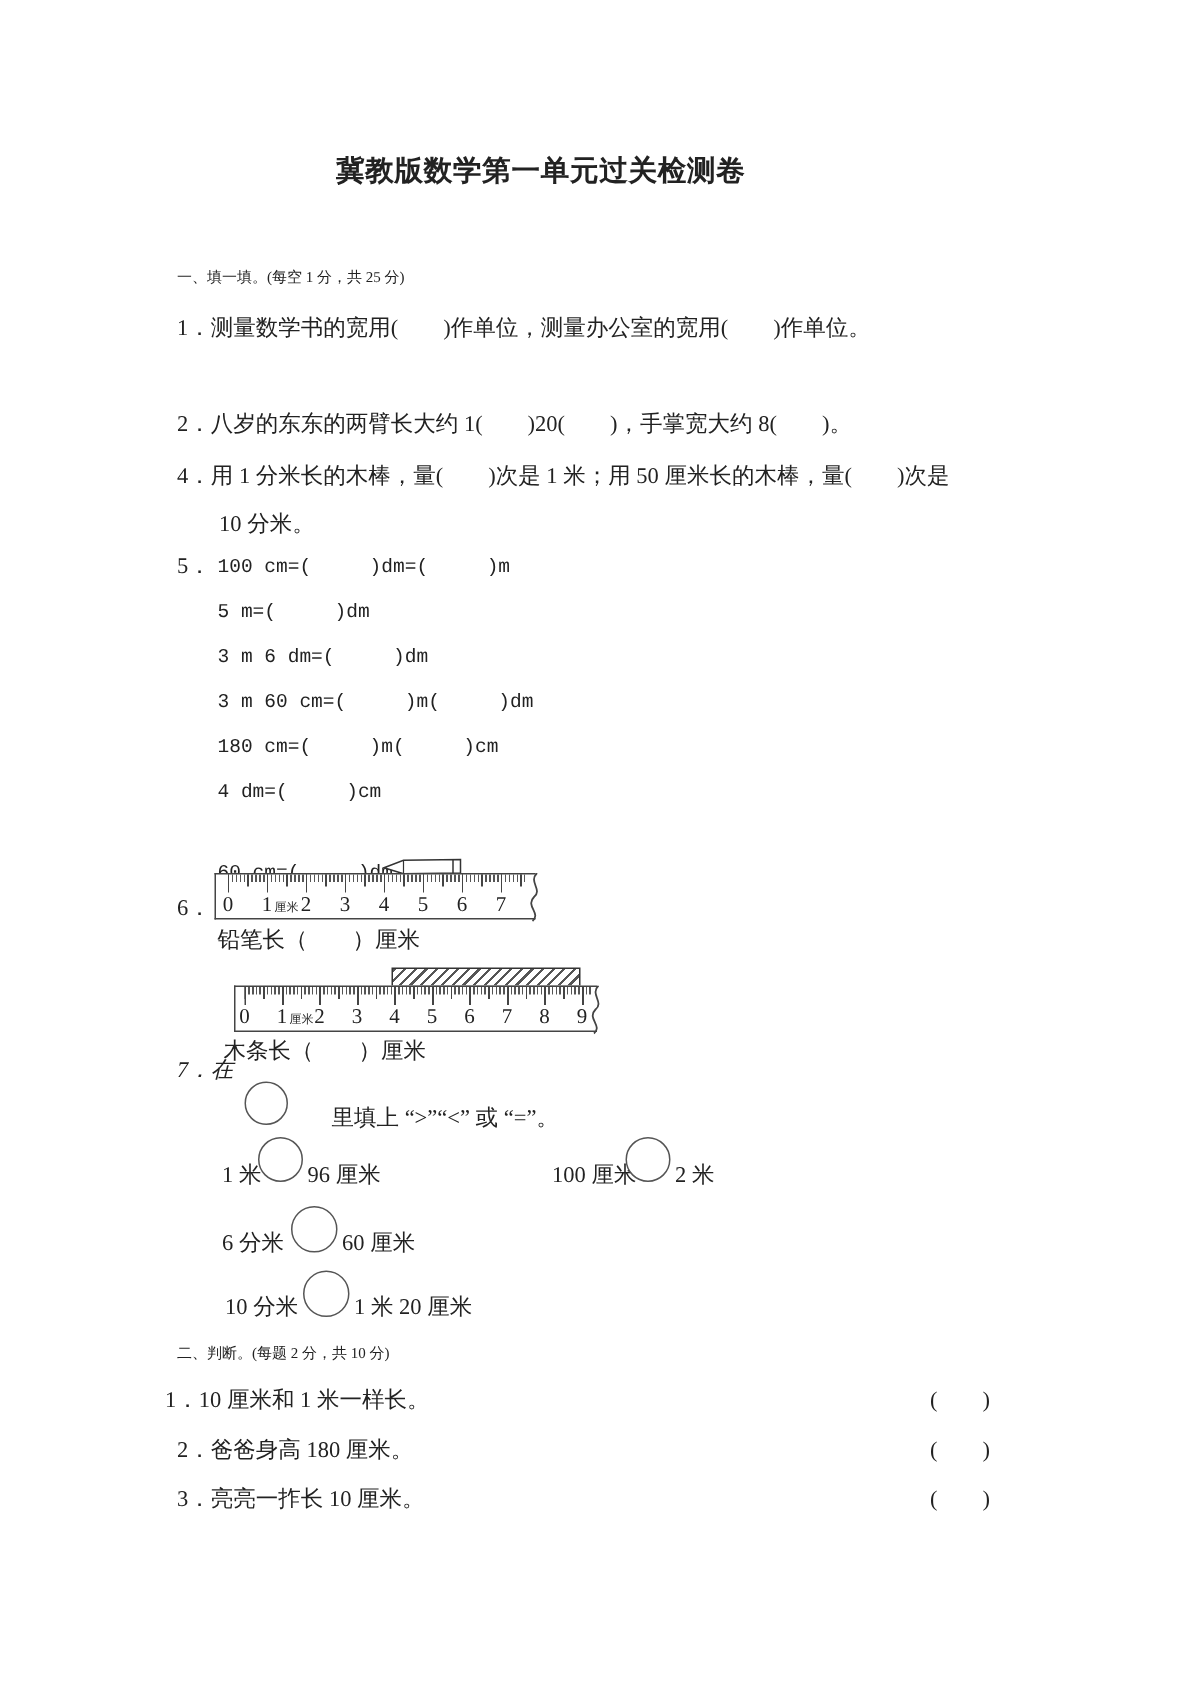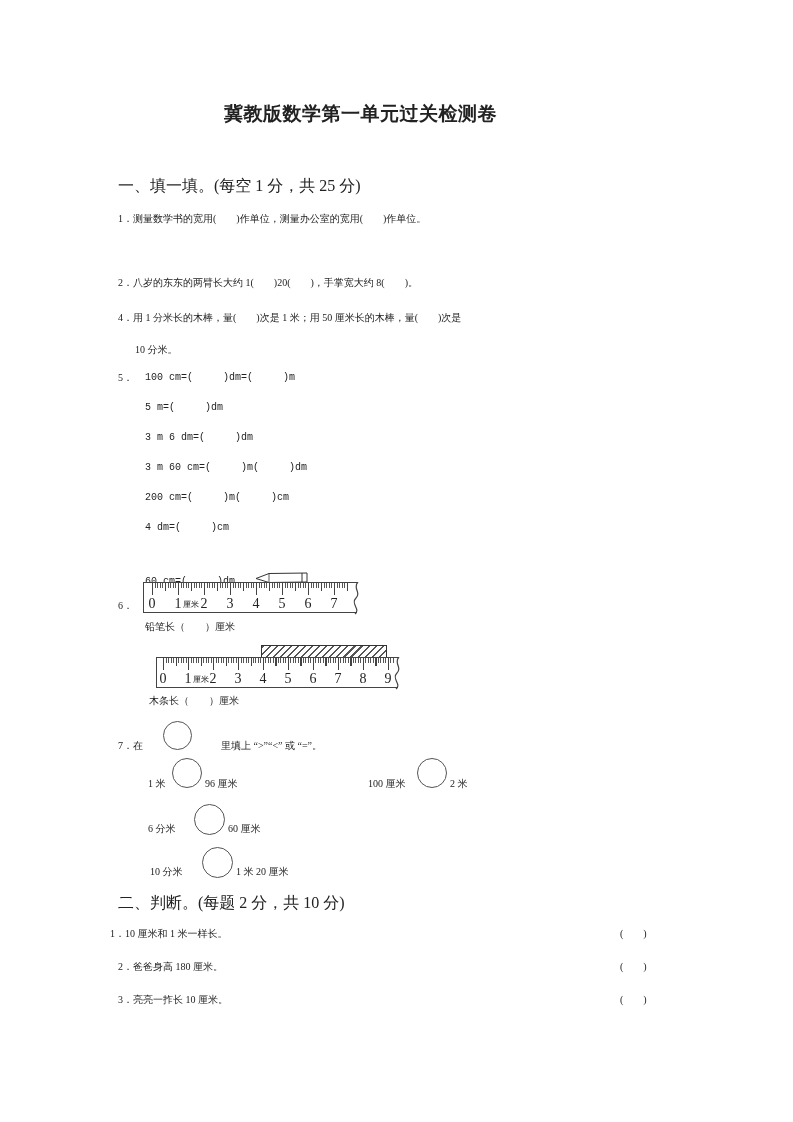--- a/index.html
+++ b/index.html
@@ -5,27 +5,27 @@
   html,body{margin:0;padding:0;background:#888;}
   .page{
     position:relative;
     width:793px;height:1122px;
     margin:0 auto;
     background:#ffffff;
     font-family:"Liberation Serif","DejaVu Serif",serif;
     color:#222;
     overflow:hidden;
   }
-  .line{position:absolute;white-space:pre;font-size:10px;line-height:20px;}
-  .mono{font-family:"Liberation Mono","DejaVu Sans Mono",monospace;font-size:10px;}
+  .line{position:absolute;white-space:pre;font-size:15px;line-height:20px;}
+  .mono{font-family:"Liberation Mono","DejaVu Sans Mono",monospace;font-size:13px;}
   .title{
     position:absolute;top:101px;left:0;width:721px;
     text-align:center;font-size:19px;font-weight:bold;letter-spacing:0.5px;
   }
-  .sec-heading{font-size:16px;}
+  .sec-heading{font-size:10px;}
   
   .ruler{
     position:absolute;background:#fff;
     border:1px solid #444;border-right:none;
     box-sizing:border-box;
   }
   .ticks{position:absolute;top:0;background-repeat:no-repeat;}
   .ticks.t26{
     height:12px;
     background-image:
@@ -67,28 +67,28 @@
 
 <div class="page">
 
   <div class="title">冀教版数学第一单元过关检测卷</div>
 
   <div class="line sec-heading" style="left:118px;top:176px;">一、填一填。(每空 1 分，共 25 分)</div>
 
   <div class="line" style="left:118px;top:209px;">1．测量数学书的宽用(　　)作单位，测量办公室的宽用(　　)作单位。</div>
   <div class="line" style="left:118px;top:252px;margin-top:21px;">2．八岁的东东的两臂长大约 1(　　)20(　　)，手掌宽大约 8(　　)。</div>
   <div class="line" style="left:118px;top:308px;">4．用 1 分米长的木棒，量(　　)次是 1 米；用 50 厘米长的木棒，量(　　)次是</div>
-  <div class="line" style="left:135px;top:340px;">10 分米。</div>
+  <div class="line" style="left:146px;top:340px;">10 分米。</div>
 
   <div class="line" style="left:118px;top:368px;">5．</div>
   <div class="line mono" style="left:145px;top:368px;">100 cm=(     )dm=(     )m</div>
   <div class="line mono" style="left:145px;top:398px;">5 m=(     )dm</div>
   <div class="line mono" style="left:145px;top:428px;">3 m 6 dm=(     )dm</div>
   <div class="line mono" style="left:145px;top:458px;">3 m 60 cm=(     )m(     )dm</div>
-  <div class="line mono" style="left:145px;top:488px;">200 cm=(     )m(     )cm</div>
+  <div class="line mono" style="left:145px;top:488px;">180 cm=(     )m(     )cm</div>
   <div class="line mono" style="left:145px;top:518px;">4 dm=(     )cm</div>
   <div class="line mono" style="left:145px;top:548px;margin-top:24px;">60 cm=(     )dm</div>
 
   <div class="line" style="left:118px;top:596px;">6．</div>
 
   <svg class="pencil" style="left:255px;top:572px;" width="54" height="12" viewBox="0 0 54 12">
     <path d="M1,6.5 L14,1.5 L52,1 L52,10 L14,10.5 Z" fill="#ffffff" stroke="#333" stroke-width="1"></path>
     <line x1="14" y1="1.5" x2="14" y2="10.5" stroke="#333" stroke-width="0.8"></line>
     <line x1="47" y1="1" x2="47" y2="10" stroke="#333" stroke-width="1"></line>
   </svg>
@@ -124,21 +124,21 @@
     <span class="rn" style="left:156px">6</span>
     <span class="rn" style="left:181px">7</span>
     <span class="rn" style="left:206px">8</span>
     <span class="rn" style="left:231px">9</span>
     <svg class="wavy" width="12" height="33" viewBox="0 0 12 33">
       <path d="M8,0 C 2,6 12,11 6,16 C 0,22 11,27 5,32" fill="none" stroke="#444" stroke-width="1.2"></path>
     </svg>
   </div>
   <div class="line" style="left:149px;top:691px;">木条长（　　）厘米</div>
 
-  <div class="line" style="left:118px;top:736px;">7．在</div>
+  <div class="line" style="left:118px;top:704px;font-style:italic;">7．在</div>
   <div class="circle" style="left:163px;top:721px;width:29px;height:29px;"></div>
   <div class="line" style="left:197px;top:736px;margin-left:24px;">里填上 “&gt;”“&lt;” 或 “=”。</div>
 
   <div class="line" style="left:148px;top:774px;">1 米</div>
   <div class="circle" style="left:172px;top:758px;width:30px;height:30px;"></div>
   <div class="line" style="left:205px;top:774px;">96 厘米</div>
 
   <div class="line" style="left:368px;top:774px;">100 厘米</div>
   <div class="circle" style="left:417px;top:758px;width:30px;height:30px;"></div>
   <div class="line" style="left:450px;top:774px;">2 米</div>

